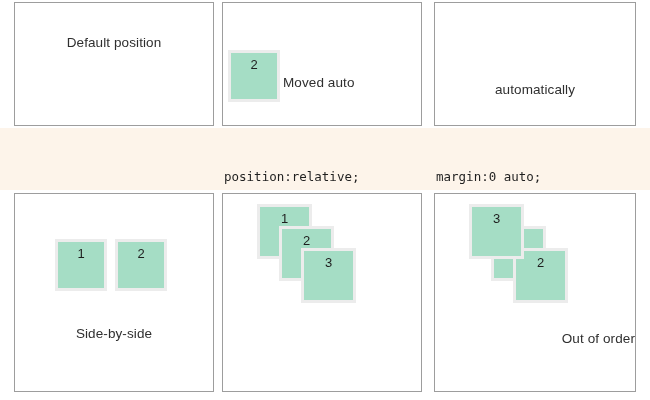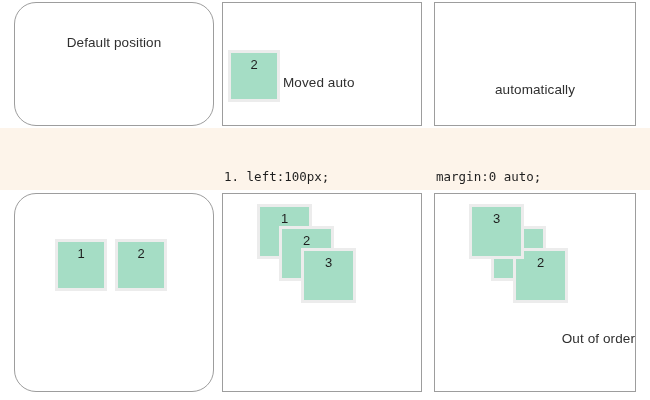--- a/index.html
+++ b/index.html
@@ -34,21 +34,21 @@
 
   
   .cell {
     position: absolute;
     background: #ffffff;
     border: 1px solid #9d9d9d;
     box-sizing: border-box;
   }
   .cell.row-top  { top: 2px;   height: 124px; }
   .cell.row-bot  { top: 193px; height: 199px; }
-  .cell.col-1 { left: 14px;  width: 200px; border-radius: 22px; }
+  .cell.col-1 { left: 14px;  width: 200px; }
   .cell.col-2 { left: 222px; width: 200px; }
   .cell.col-3 { left: 434px; width: 202px; }
 
   
   .caption {
     position: absolute;
     left: 0;
     width: 100%;
     text-align: center;
     font-size: 13.5px;
@@ -119,36 +119,38 @@
     </div>
   </div>
 
   <div class="cell row-top col-3">
     <div class="caption" style="top:45px;margin-top:32px;">automatically</div>
   </div>
 
   <div class="code-block c1"></div>
 
   <div class="code-block c2">
+    <span class="code-line">position:relative;</span>
     <span class="code-line">1. left:100px;</span>
     <span class="code-line">2. top:50px;</span>
   </div>
 
   <div class="code-block c3">
     <span class="code-line">margin:0 auto;</span>
   </div>
 
   <div class="cell row-bot col-1">
     <div class="stage">
       <div class="box" style="left:40px; top:45px; width:52px; height:52px;">
         <span class="num">1</span>
       </div>
       <div class="box" style="left:100px; top:45px; width:52px; height:52px;">
         <span class="num">2</span>
       </div>
+      <div class="caption" style="top:130px;">Side-by-side</div>
     </div>
   </div>
 
   <div class="cell row-bot col-2">
     <div class="stage">
       <div class="box" style="left:34px; top:10px; width:55px; height:55px; z-index:1;">
         <span class="num">1</span>
       </div>
       <div class="box" style="left:56px; top:32px; width:55px; height:55px; z-index:2;">
         <span class="num">2</span>

